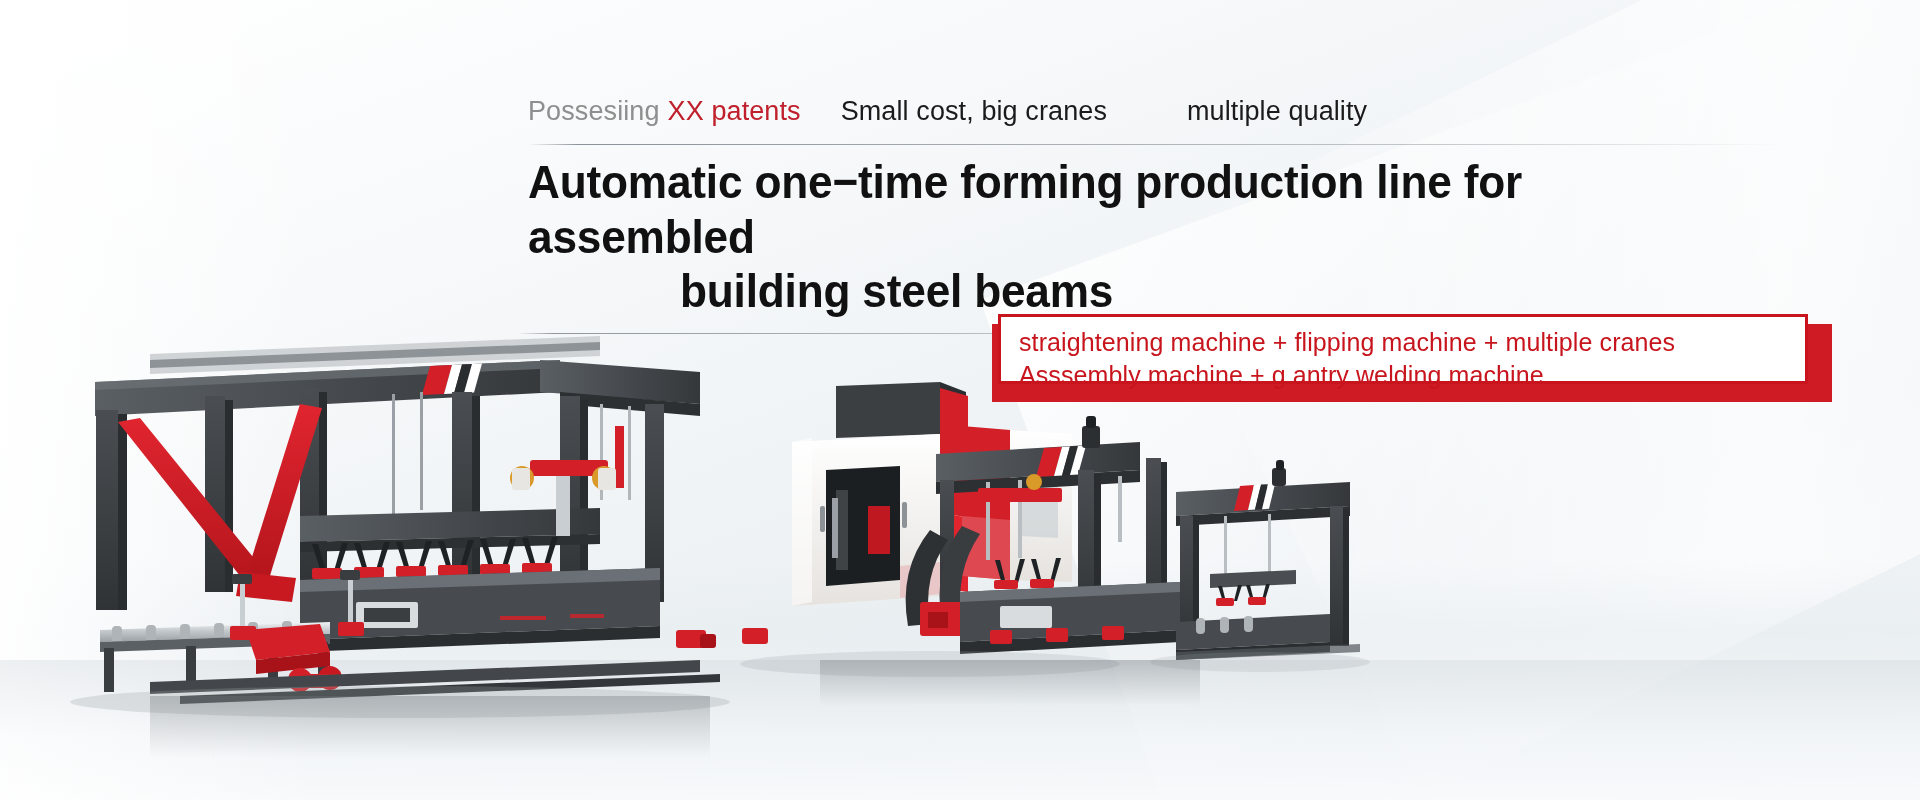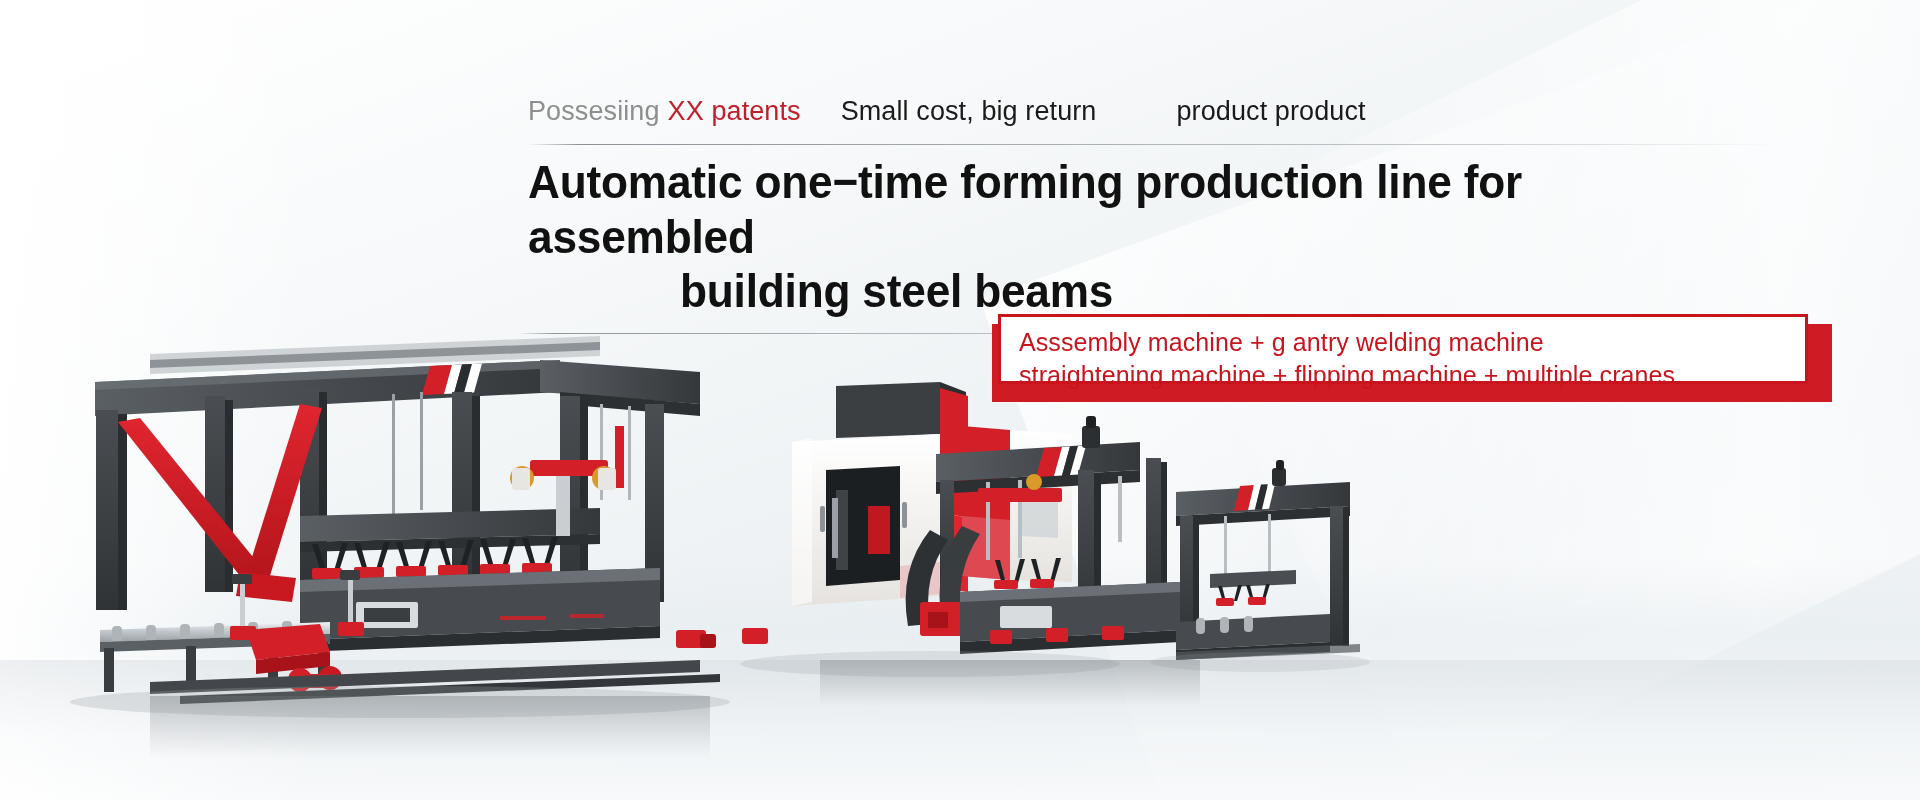--- a/index.html
+++ b/index.html
@@ -443,35 +443,35 @@
 
   <div class="floor-reflect"></div>
 
   <div class="textblock">
 
     <div class="tagline-row">
       <span class="tag tag-muted">Possesiing</span>
       <span class="tag-gap-sm"></span>
       <span class="tag tag-accent">XX patents</span>
       <span class="tag-gap"></span>
-      <span class="tag">Small cost, big return</span>
+      <span class="tag">Small cost, big cranes</span>
       <span class="tag-gap"></span>
       <span class="tag-gap"></span>
-      <span class="tag">product product</span>
+      <span class="tag">multiple quality</span>
     </div>
 
     <div class="rule"></div>
 
     <div class="headline">Automatic one−time forming production line for assembled</div>
     <div class="headline headline-l2">building steel beams</div>
 
     <div class="rule-lower"></div>
   </div>
 
   <div class="callout-wrap">
     <div class="callout-shadow"></div>
     <div class="callout-box">
+      <div class="callout-line">straightening machine + flipping machine + multiple cranes</div>
       <div class="callout-line">Asssembly machine + g antry welding machine</div>
-      <div class="callout-line">straightening machine + flipping machine + multiple cranes</div>
     </div>
   </div>
 
 </div>
 
 </body></html>

